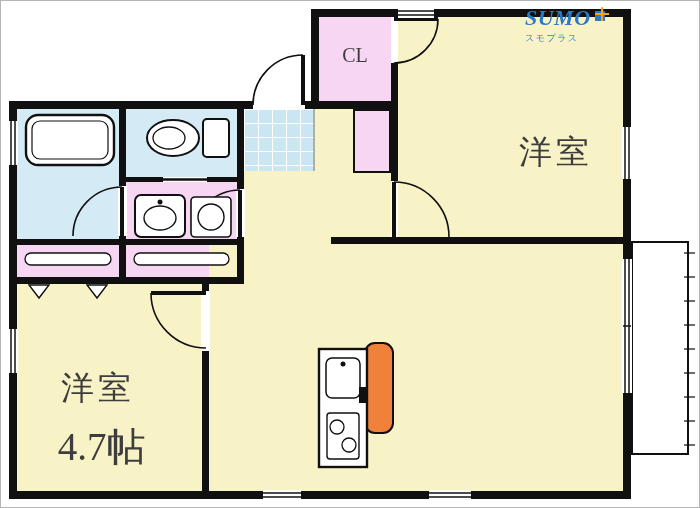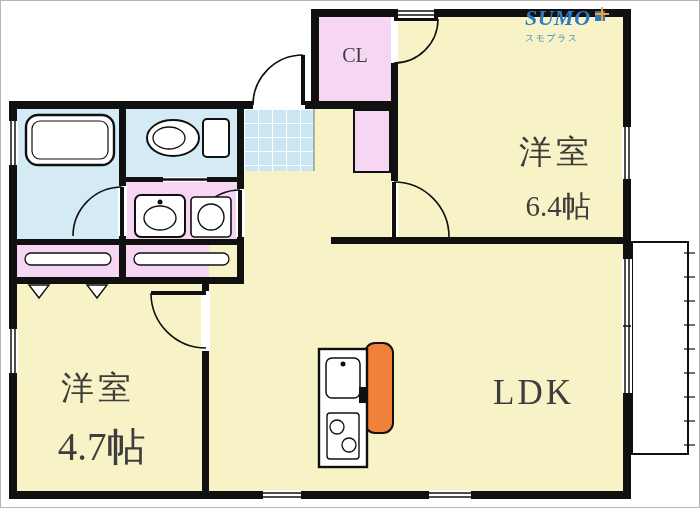--- a/index.html
+++ b/index.html
@@ -205,26 +205,24 @@
       <rect x="326" y="412" width="32" height="46" rx="3" stroke-width="1.4"></rect>
       <circle cx="336" cy="426" r="7" stroke-width="1.3"></circle>
       <circle cx="348" cy="444" r="7" stroke-width="1.3"></circle>
       <rect x="358" y="386" width="7" height="16" fill="#101010" stroke="none"></rect>
     </g>
   </svg>
 
   <div class="room-label" style="left:318px;top:44px;width:72px;font-size:20px">CL</div>
 
   <div class="room-label" style="left:475px;top:134px;width:160px;font-size:33px;letter-spacing:4px">洋室</div>
-  <div class="room-label" style="left:467px;top:190px;width:180px;font-size:29px">6.4帖</div>
 
   <div class="room-label" style="left:17px;top:370px;width:160px;font-size:33px;letter-spacing:4px">洋室</div>
   <div class="room-label" style="left:8px;top:426px;width:185px;font-size:39px">4.7帖</div>
 
-  <div class="room-label" style="left:440px;top:374px;width:185px;font-size:35px;letter-spacing:3px">LDK</div>
 
   <div class="logo">
     <div class="logo-row">
       <span class="logo-brand">SUMO</span>
       <span class="logo-plus">
         <span class="plus-sq"></span>
         <span class="plus-glyph">+</span>
       </span>
     </div>
     <div class="logo-sub">スモプラス</div>

